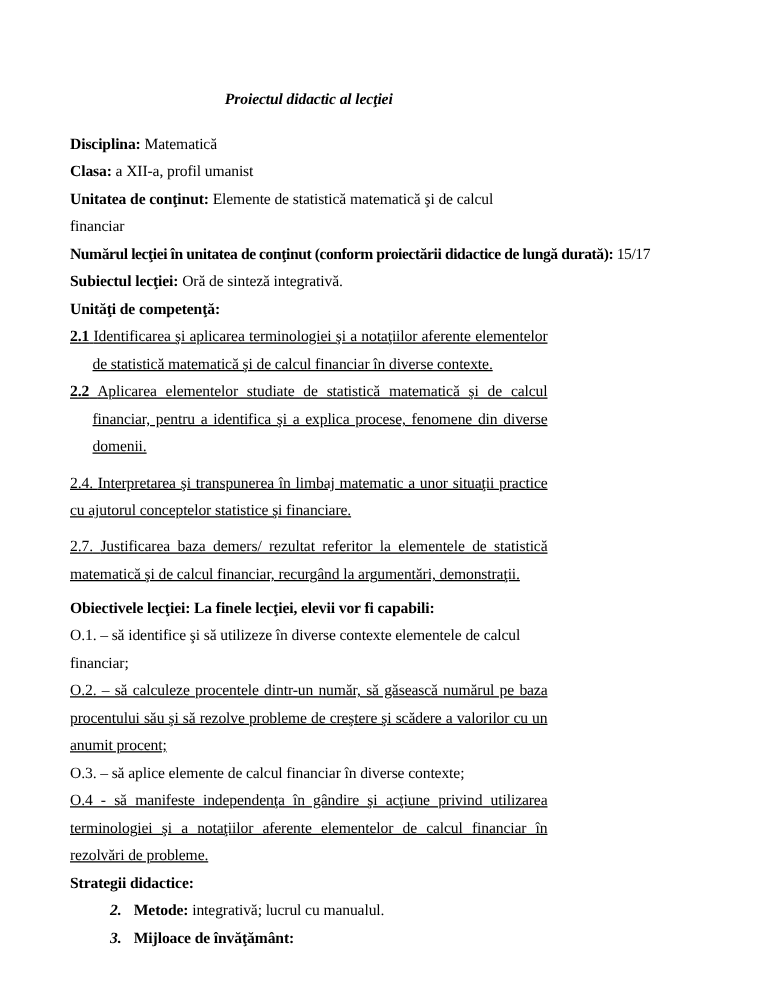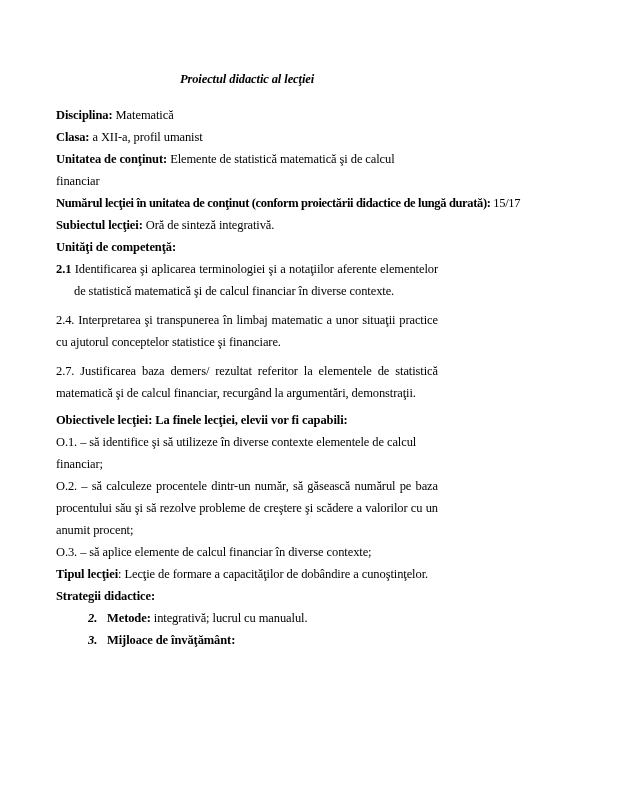--- a/index.html
+++ b/index.html
@@ -20,21 +20,21 @@
     letter-spacing: -0.1px;
   }
   p { margin: 0; }
   .title {
     text-align: center;
     font-weight: bold;
     font-style: italic;
     margin-bottom: 14px;
   }
   .bi { font-weight: bold; }
-  .just { text-align: justify; }
+  .just { text-align: justify; text-decoration: underline; }
   .hang { padding-left: 18px; text-indent: -18px; }
   .num-b { font-weight: bold; }
   .tight { white-space: nowrap; letter-spacing: -0.35px; }
   .sp4 { margin-top: 4px; }
   .sp5 { margin-top: 5px; }
   .sp7 { margin-top: 7px; }
   .list-item { margin-left: 32px; }
   .li-num {
     font-weight: bold;
     font-style: italic;
@@ -57,32 +57,33 @@
 
   <p class="tight"><span class="bi">Numărul lecţiei în unitatea de conţinut (conform proiectării didactice de lungă durată):</span> <span>15/17</span></p>
 
   <p><span class="bi">Subiectul lecţiei:</span> <span>Oră de sinteză integrativă.</span></p>
 
 
   <p class="bi">Unităţi de competenţă:</p>
 
   <p class="just hang"><span class="num-b">2.1</span> <span>Identificarea şi aplicarea terminologiei şi a notaţiilor aferente elementelor de statistică matematică şi de calcul financiar în diverse contexte.</span></p>
 
+  <p class="just hang"><span class="num-b">2.2</span> <span>Aplicarea elementelor studiate de statistică matematică şi de calcul financiar, pentru a identifica şi a explica procese, fenomene din diverse domenii.</span></p>
 
   <p class="just sp7"><span>2.4.</span> <span>Interpretarea şi transpunerea în limbaj matematic a unor situaţii practice cu ajutorul conceptelor statistice şi financiare.</span></p>
 
   <p class="just sp7"><span>2.7.</span> <span>Justificarea baza demers/ rezultat referitor la elementele de statistică matematică şi de calcul financiar, recurgând la argumentări, demonstraţii.</span></p>
 
   <p class="bi sp5">Obiectivele lecţiei: La finele lecţiei, elevii vor fi capabili:</p>
 
   <p>O.1. – să identifice şi să utilizeze în diverse contexte elementele de calcul financiar;</p>
   <p class="just">O.2. – să calculeze procentele dintr-un număr, să găsească numărul pe baza procentului său şi să rezolve probleme de creştere şi scădere a valorilor cu un anumit procent;</p>
   <p>O.3. – să aplice elemente de calcul financiar în diverse contexte;</p>
+  <p class="just">O.4 - să manifeste independenţa în gândire şi acţiune privind utilizarea terminologiei şi a notaţiilor aferente elementelor de calcul financiar în rezolvări de probleme.</p>
 
-  <p><span class="bi">Tipul lecţiei</span><span>: Lecţie de formare a capacităţilor de dobândire a cunoştinţelor.</span></p>
 
   <p class="bi">Strategii didactice:</p>
 
 
   <p class="list-item"><span class="li-num">2.</span><span class="bi">Metode:</span> <span>integrativă; lucrul cu manualul.</span></p>
 
   <p class="list-item"><span class="li-num">3.</span><span class="bi">Mijloace de învăţământ:</span> <span></span></p>
 
 </div>
 

